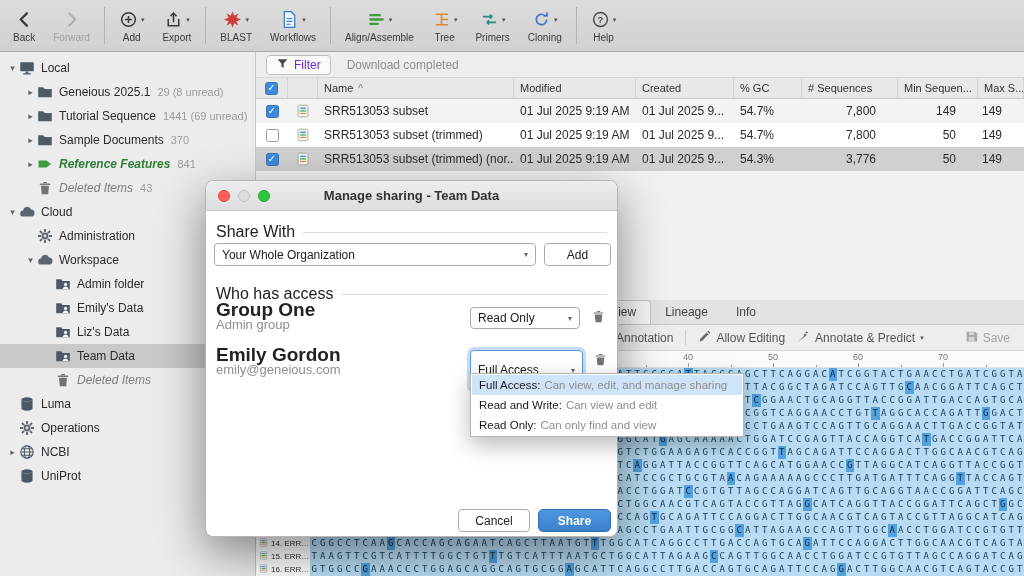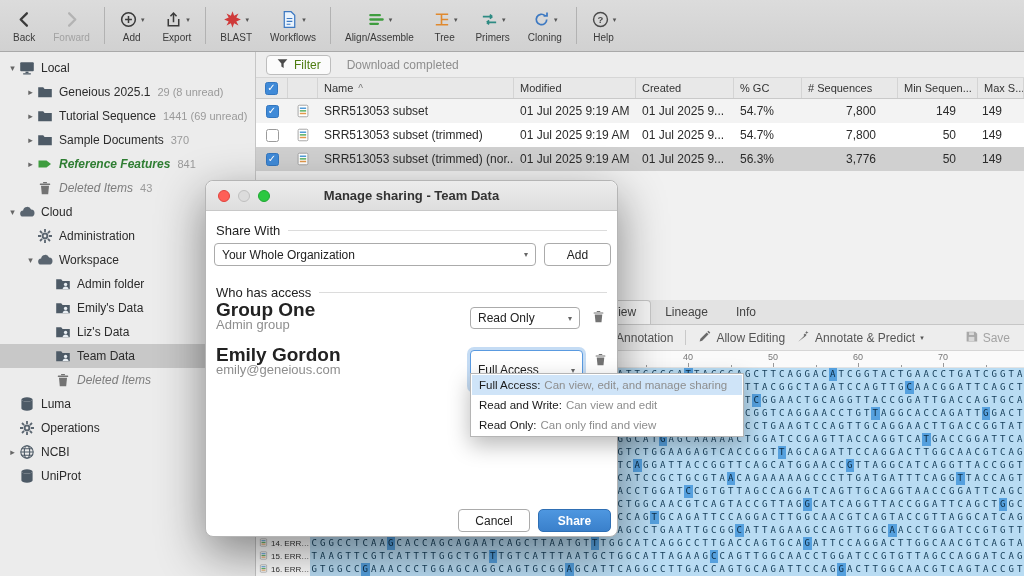--- a/index.html
+++ b/index.html
@@ -30,21 +30,21 @@
   .sb-label { white-space:nowrap; }
   .sb-count { color:#9a9a9a; font-size:11px; margin-left:7px; white-space:nowrap; }
   .sb-item.italic .sb-label { font-style:italic; color:#7d7d7d; }
   .sb-item.green .sb-label { font-style:italic; font-weight:bold; color:#2e7d32; }
 
   
   .main { position:absolute; left:256px; top:52px; width:768px; height:524px; background:#f1f1f1; }
   .filterbar { position:absolute; left:0; top:0; width:768px; height:26px; background:#ededed;
     border-bottom:1px solid #d6d6d6; display:flex; align-items:center; gap:16px; padding:0 10px; }
   .filter-btn { display:flex; align-items:center; gap:5px; background:#fbfbfb; border:1px solid #bdbdbd;
-    border-radius:4px; height:20px; padding:0 9px; color:#4d7c0f; }
+    border-radius:4px; height:20px; padding:0 9px; color:#6d28d9; }
   .filter-btn svg { width:12px; height:12px; }
   .status-text { color:#8e8e8e; }
 
   .thead { position:absolute; left:0; top:26px; width:768px; height:21px; background:#e8e8e8;
     border-bottom:1px solid #c9c9c9; display:flex; font-size:11px; color:#333; }
   .th { display:flex; align-items:center; padding:0 6px; border-right:1px solid #d4d4d4;
     overflow:hidden; white-space:nowrap; flex:none; }
   .sort-glyph { font-size:10px; color:#777; margin-left:5px; }
   .trow { position:absolute; left:0; width:768px; height:24px; display:flex; align-items:center; background:#fff; }
   .trow.striped { background:#f3f3f3; }
@@ -92,21 +92,21 @@
     border:1px solid #b5b5b5; border-radius:8px; box-shadow:0 16px 48px rgba(0,0,0,.45); z-index:50; }
   .dlg-titlebar { height:30px; background:linear-gradient(#ececec,#dedede); border-bottom:1px solid #c8c8c8;
     border-radius:8px 8px 0 0; display:flex; align-items:center; justify-content:center; position:relative; }
   .dlg-title { font-size:13px; font-weight:bold; color:#333; }
   .tl { position:absolute; width:12px; height:12px; border-radius:50%; top:9px; }
   .tl.red { left:12px; background:#ff5f57; border:1px solid #e0443e; }
   .tl.yellow { left:32px; background:#dcdcdc; border:1px solid #c0c0c0; }
   .tl.green { left:52px; background:#2bc840; border:1px solid #1fa732; }
   .dlg-body { position:relative; height:326px; }
   .section-row { position:absolute; left:10px; right:10px; display:flex; align-items:center; gap:8px;
-    font-size:13px; color:#222; }
+    font-size:16px; color:#222; }
   .hline { flex:1; height:1px; background:#dcdcdc; }
   .select { position:absolute; border:1px solid #ababab; border-radius:4px; background:#fff;
     display:flex; align-items:center; justify-content:space-between; padding:0 7px; font-size:12px; color:#222; }
   .select .chev { font-size:8px; color:#666; margin-left:6px; }
   .select.focused { border-color:#5a9ae0; box-shadow:0 0 0 3px rgba(90,154,224,.35); }
   .btn { border:1px solid #ababab; border-radius:4px; background:#fff; font-size:12px; color:#222;
     display:flex; align-items:center; justify-content:center; font-family:inherit; }
   .entry-name { position:absolute; left:10px; font-size:19px; font-weight:bold; color:#222; }
   .entry-detail { position:absolute; left:10px; font-size:13px; color:#8e8e8e; }
   .trash-btn { position:absolute; width:22px; height:20px; background:none; border:none; }
@@ -489,21 +489,21 @@
             <span class="rowicon"><svg viewBox="0 0 16 16">
                 <rect x="2.4" y="1.4" width="11.2" height="13.2" rx="1.4" fill="#fff" stroke="#9a9a9a"></rect>
                 <rect x="4.4" y="4" width="7.2" height="1.7" fill="#4f9bd8"></rect>
                 <rect x="4.4" y="7" width="7.2" height="1.7" fill="#58b060"></rect>
                 <rect x="4.4" y="10" width="7.2" height="1.7" fill="#e2984a"></rect>
               </svg></span>
           </div>
           <div class="td" style="width: 196px;">SRR513053 subset (trimmed) (nor...</div>
           <div class="td" style="width: 122px;">01 Jul 2025 9:19 AM</div>
           <div class="td" style="width: 98px;">01 Jul 2025 9...</div>
-          <div class="td" style="width: 68px;">56.3%</div>
+          <div class="td" style="width: 68px;">54.3%</div>
           <div class="td right" style="width: 96px;">3,776</div>
           <div class="td right" style="width: 80px;">50</div>
           <div class="td right" style="width: 46px;">149</div>
         </div>
       </div>
 
     <div class="tabbar" id="tabbar">
         <div class="tab active">Sequence View</div>
         <div class="tab">Lineage</div>
         <div class="tab">Info</div>

